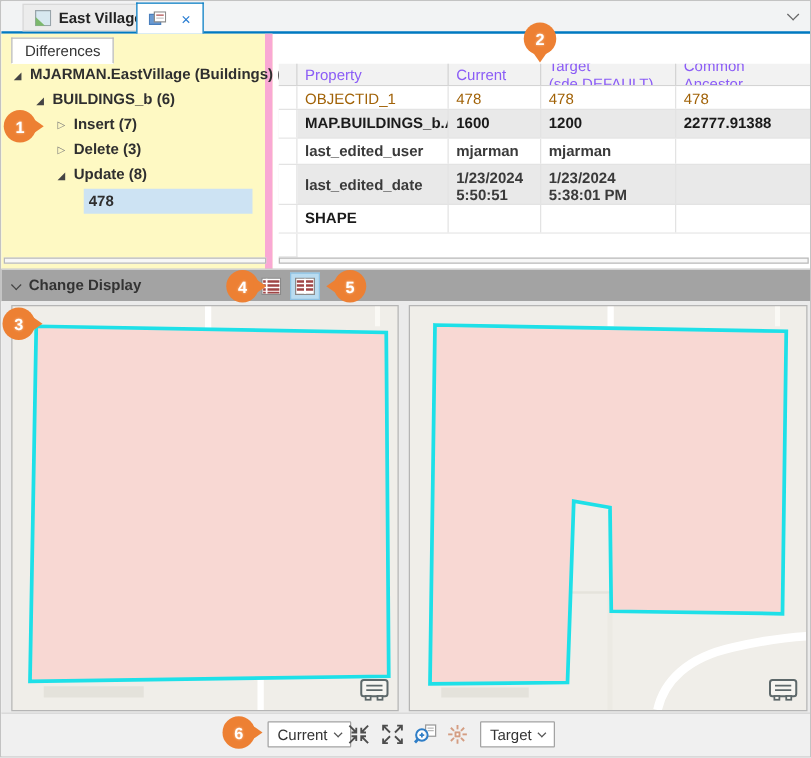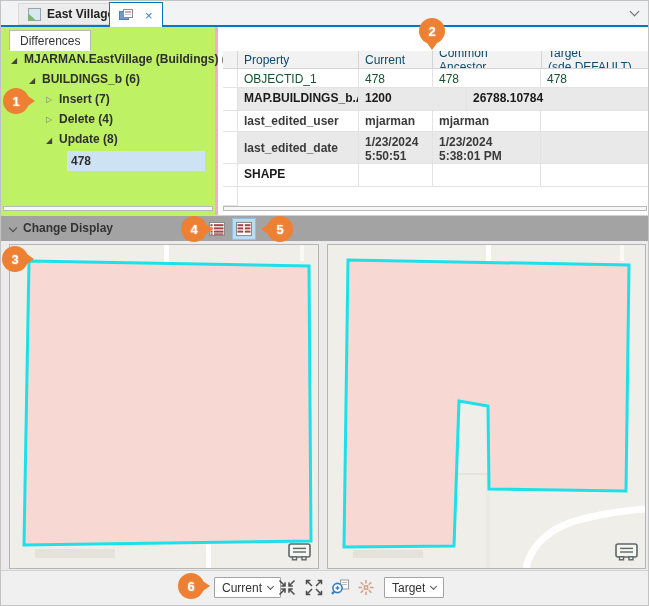--- a/index.html
+++ b/index.html
@@ -12,21 +12,21 @@
 
   
   .tabstrip{position:absolute;left:0;top:0;width:100%;height:26px;background:#f2f3f4;border-bottom:2px solid #0079C1;}
   .vtab{position:absolute;top:2px;height:22px;display:flex;align-items:center;gap:6px;padding:0 9px;cursor:default;}
   .vtab.inactive{left:17px;background:#ececec;border:1px solid #d8d8d8;color:#222;font-weight:700;}
   .vtab.active{left:108px;top:1px;height:25px;background:#fff;border:1px solid #0079C1;border-bottom:none;color:#222;font-weight:400;z-index:2;}
   .vtab .close-x{color:#2a7ed3;font-size:13px;font-weight:400;margin-left:6px;}
   .strip-chevron{position:absolute;right:10px;top:7px;width:7px;height:7px;border-left:1.6px solid #666;border-bottom:1.6px solid #666;transform:rotate(-45deg);}
 
   
-  .left-pane{position:absolute;left:0;top:26px;width:217px;height:188px;background:#bef264;border-right:3px solid #f9a8d4;}
+  .left-pane{position:absolute;left:0;top:26px;width:217px;height:188px;background:#fef9c3;border-right:6px solid #f9a8d4;}
   .sub-tab{position:absolute;left:8px;top:3px;height:21px;padding:0 10px;display:flex;align-items:center;
     background:#fff;border:1px solid #b9b9b9;border-bottom:1px solid #fff;color:#333;}
 
   
   .tree-row{position:absolute;left:0;right:2px;height:20px;display:flex;align-items:center;color:#2f2f2f;font-weight:700;}
   .exp{position:absolute;font-family:"DejaVu Sans",sans-serif;}
   .exp-open{color:#444;font-size:8px;}
   .exp-closed{color:#777;font-size:8px;}
   .tree-lbl{position:absolute;white-space:nowrap;}
   .sel-bg{position:absolute;left:66px;right:8px;top:0;bottom:0;background:#CDE3F3;}
@@ -36,23 +36,23 @@
 
   
   .dtable{position:absolute;left:222px;top:0;width:427px;}
   .trow{position:absolute;left:0;width:427px;display:flex;border-bottom:1px solid #e3e3e3;background:#fff;}
   .trow .c{padding:2px 6px;border-right:1px solid #e3e3e3;overflow:hidden;line-height:14px;display:flex;align-items:flex-start;padding-top:3px;}
   .trow .c0{width:15px;padding:0;}
   .trow .c1{width:121px;}
   .trow .c2{width:74px;}
   .trow .c3{width:108px;}
   .trow .c4{width:109px;border-right:none;}
-  .thead{background:#f2f2f2;border-bottom:1px solid #d4d4d4;color:#0c4a6e;}
+  .thead{background:#f2f2f2;border-bottom:1px solid #d4d4d4;color:#8b5cf6;}
   .thead .c{border-right:1px solid #d4d4d4;align-items:center;padding-top:2px;}
-  .row-dim{color:#14532d;}
+  .row-dim{color:#a16207;}
   .row-shade{background:#e9e9e9;}
   .row-bold{font-weight:700;color:#1a1a1a;}
   .row-semi{font-weight:700;color:#3a3a3a;}
 
   
   .section-hdr{position:absolute;left:0;top:214px;width:100%;height:26px;background:#a3a3a3;border-top:1px solid #d2d2d2;}
   .section-chevron{position:absolute;left:9px;top:9px;width:6px;height:6px;border-left:1.7px solid #444;border-bottom:1.7px solid #444;transform:rotate(-45deg);}
   .section-lbl{position:absolute;left:22px;top:5px;font-weight:700;color:#333;}
   .tgl-btn{position:absolute;top:2px;width:24px;height:22px;display:flex;align-items:center;justify-content:center;border:1px solid transparent;}
   .tgl-btn.selected{background:#BADCF0;border-color:#8fc2e2;}
@@ -118,56 +118,57 @@
     <div class="tree-row" style="top:42px;">
       <span class="exp exp-open" style="left:28px;top:7px;">◢</span>
       <span class="tree-lbl" style="left:41px;">BUILDINGS_b (6)</span>
     </div>
     <div class="tree-row" style="top:62px;">
       <span class="exp exp-closed" style="left:45px;top:6px;">▷</span>
       <span class="tree-lbl" style="left:58px;">Insert (7)</span>
     </div>
     <div class="tree-row" style="top:82px;">
       <span class="exp exp-closed" style="left:45px;top:6px;">▷</span>
-      <span class="tree-lbl" style="left:58px;">Delete (4)</span>
+      <span class="tree-lbl" style="left:58px;">Delete (3)</span>
     </div>
     <div class="tree-row" style="top:102px;">
       <span class="exp exp-open" style="left:45px;top:7px;">◢</span>
       <span class="tree-lbl" style="left:58px;">Update (8)</span>
     </div>
     <div class="tree-row" style="top:124px;">
       <div class="sel-bg"></div>
       <span class="tree-lbl" style="left:70px;z-index:1;">478</span>
     </div>
 
     <div class="hscroll" style="left:2px;top:179px;width:210px;"></div>
   </div>
 
   <div class="dtable">
     <div class="trow thead" style="top:50px;height:18px;">
       <div class="c c0"></div>
       <div class="c c1">Property</div>
       <div class="c c2">Current</div>
+      <div class="c c3">Target (sde.DEFAULT)</div>
       <div class="c c4">Common Ancestor</div>
-      <div class="c c3">Target (sde.DEFAULT)</div>
     </div>
 
     <div class="trow row-dim" style="top:68px;height:19px;">
       <div class="c c0"></div>
       <div class="c c1">OBJECTID_1</div>
       <div class="c c2">478</div>
       <div class="c c3">478</div>
       <div class="c c4">478</div>
     </div>
 
     <div class="trow row-shade row-bold" style="top:87px;height:23px;">
       <div class="c c0" style="background:#fff;"></div>
       <div class="c c1">MAP.BUILDINGS_b.AREA</div>
+      <div class="c c2">1600</div>
       <div class="c c3">1200</div>
-      <div class="c c4">26788.10784</div>
+      <div class="c c4">22777.91388</div>
     </div>
 
     <div class="trow row-semi" style="top:110px;height:21px;">
       <div class="c c0"></div>
       <div class="c c1">last_edited_user</div>
       <div class="c c2">mjarman</div>
       <div class="c c3">mjarman</div>
       <div class="c c4"></div>
     </div>
 

